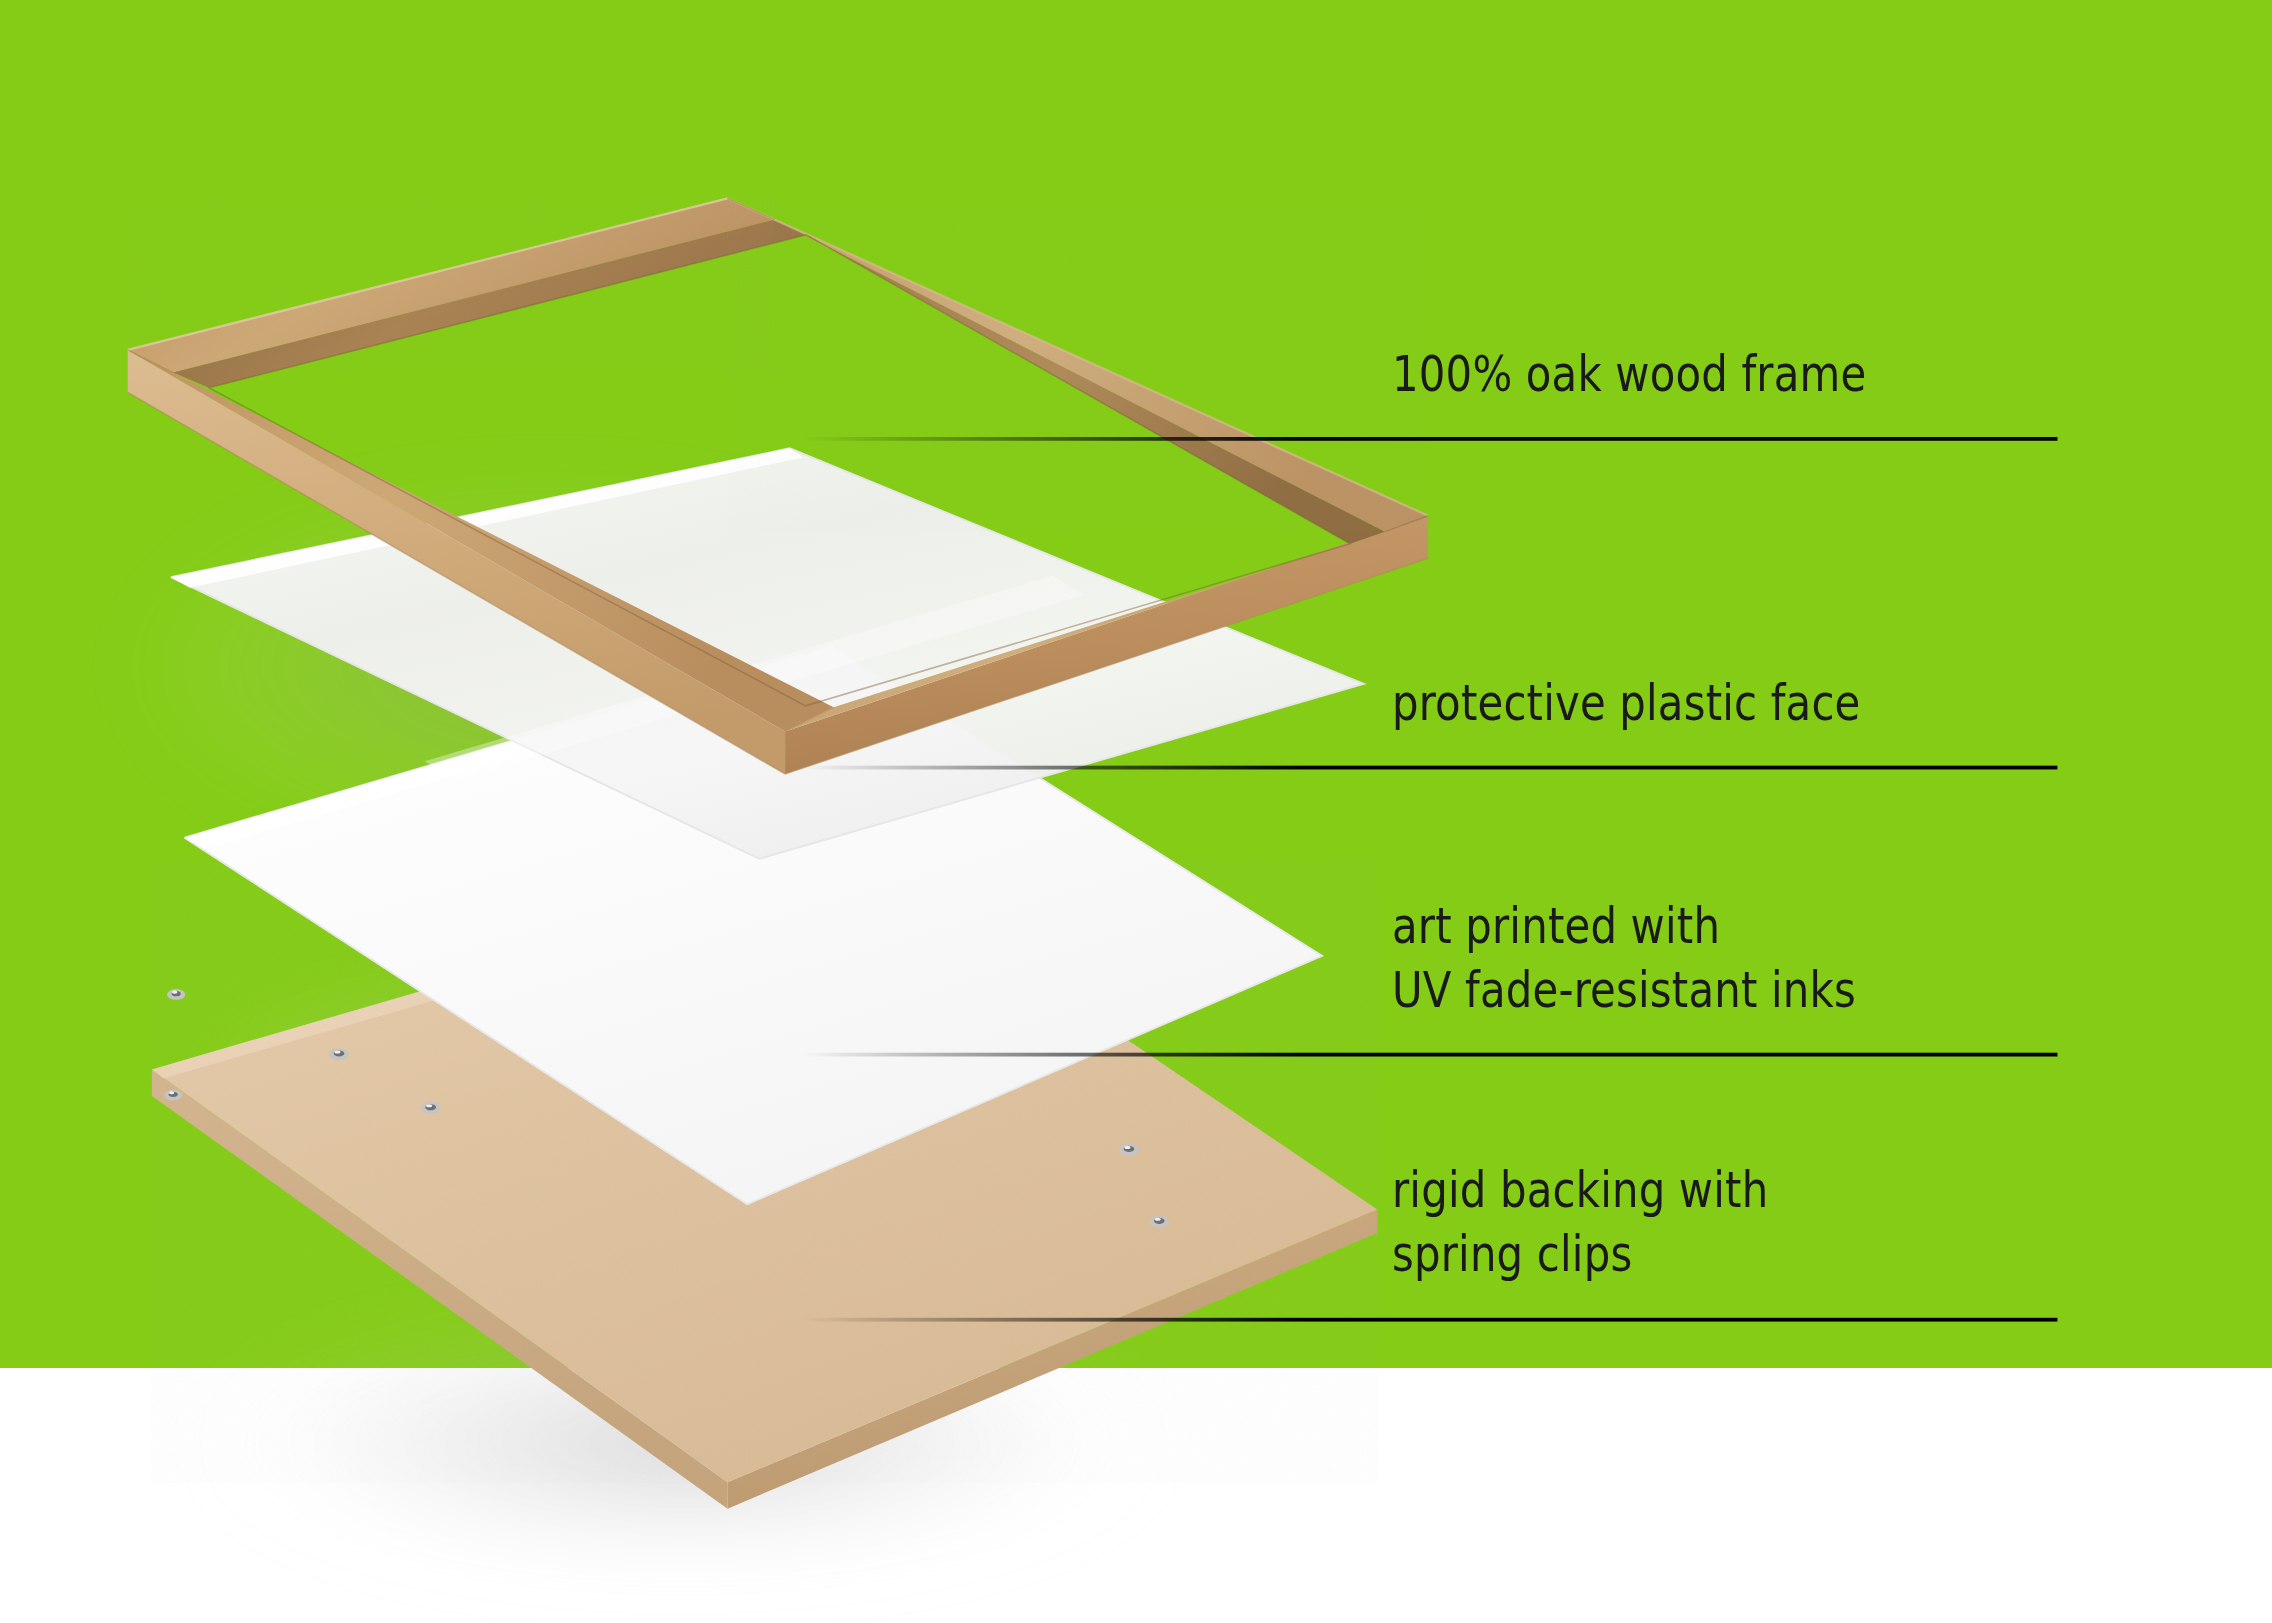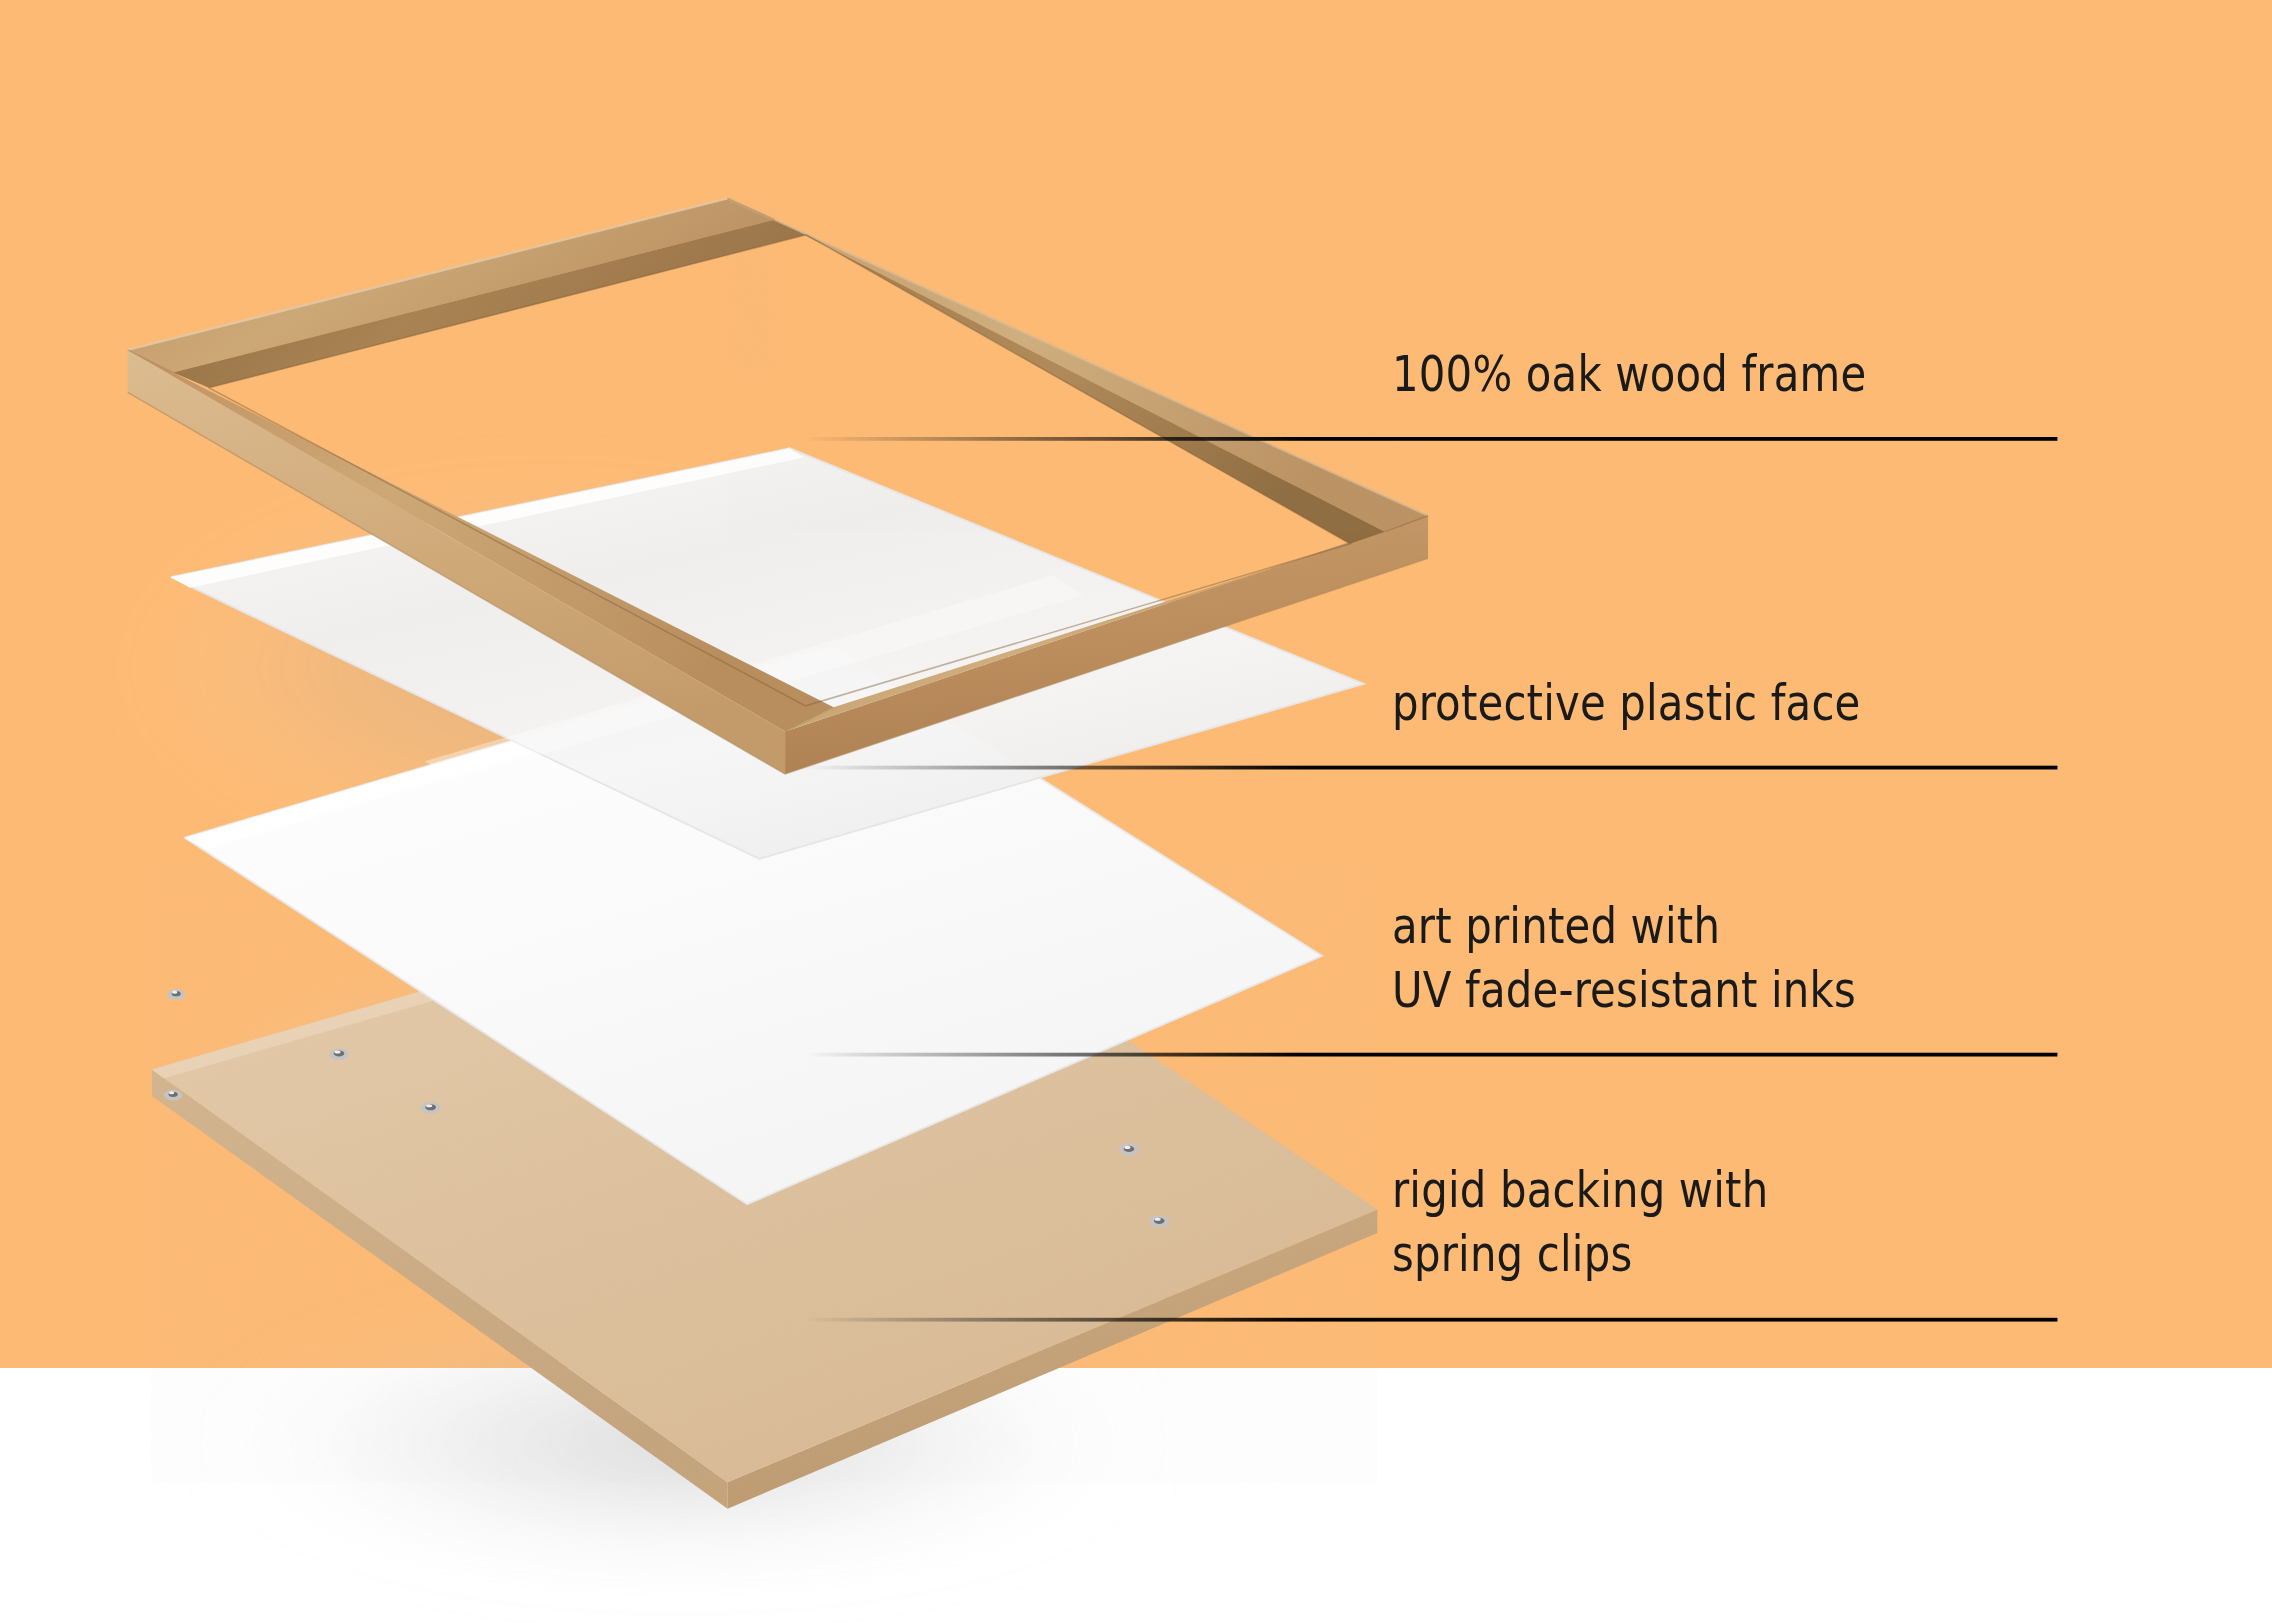--- a/index.html
+++ b/index.html
@@ -10,21 +10,21 @@
   body {
     width: 2273px;
     height: 1623px;
     overflow: hidden;
     font-family: "Liberation Sans", sans-serif;
   }
   #stage {
     position: relative;
     width: 2273px;
     height: 1368px;
-    background: #fdba74;
+    background: #84cc16;
   }
   #scene {
     position: absolute;
     inset: 0;
     width: 2273px;
     height: 1623px;
   }
   .callout-label {
     position: absolute;
     color: #1a1a1a;

